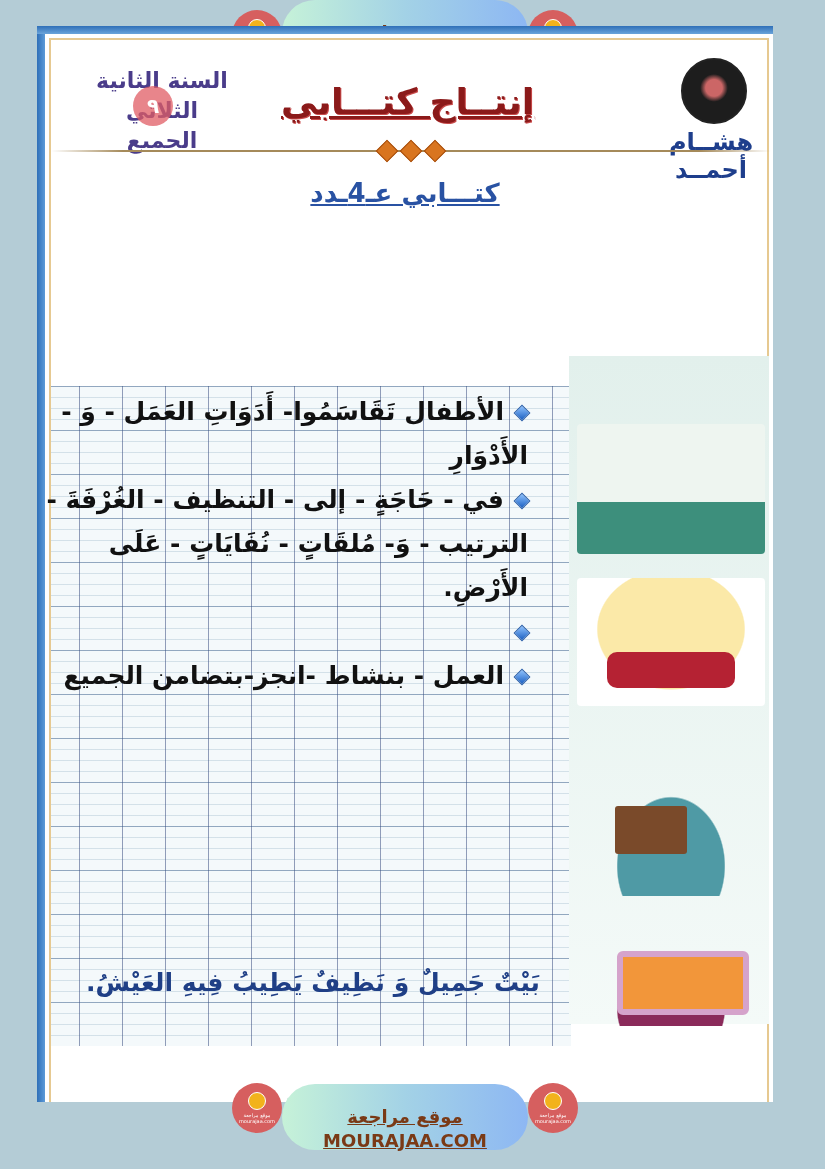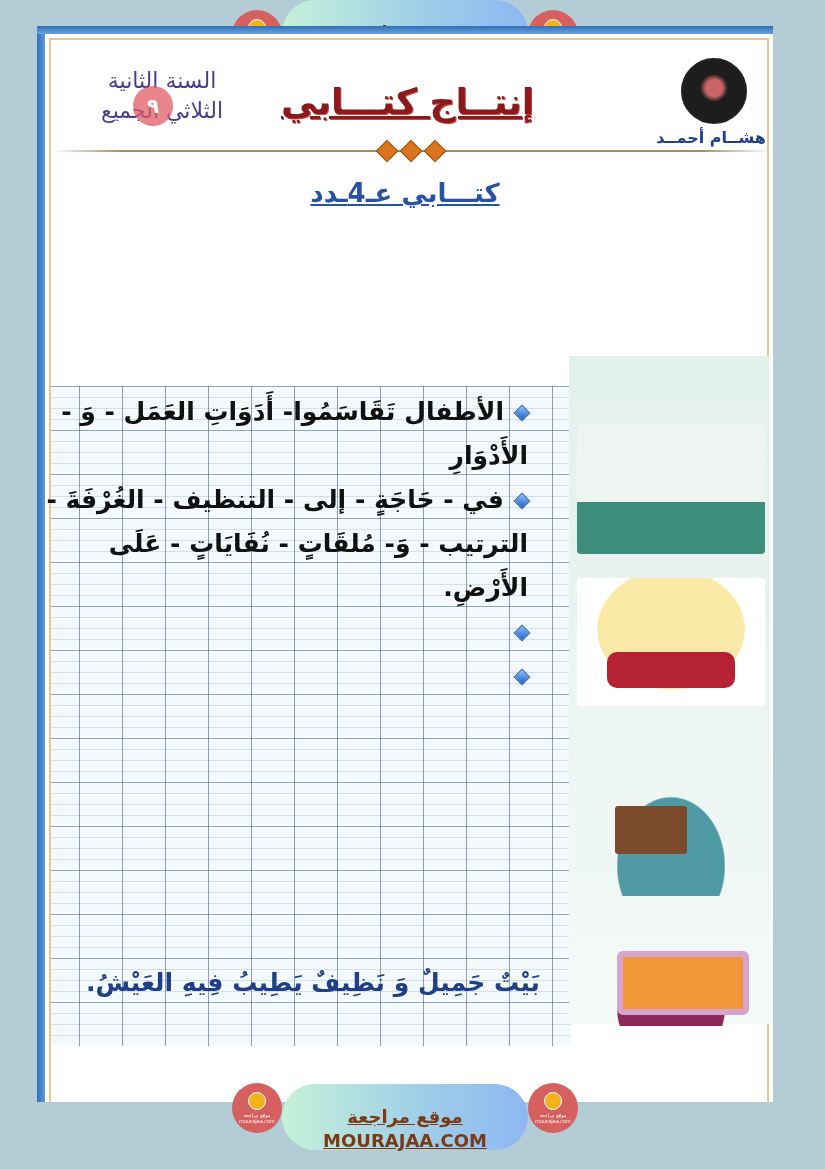--- a/index.html
+++ b/index.html
@@ -23,41 +23,41 @@
     }
     .page .inner-border {
       position:absolute; left:12px; top:12px; right:4px; bottom:0;
       border-left:2px solid #e6c991; border-top:2px solid #e6c991; border-right:2px solid #e6c991;
     }
     
     .hdr { position:absolute; left:14px; top:30px; width:720px; height:120px; }
     .hdr .level {
       position:absolute; left:36px; top:10px; width:150px;
       text-align:center; direction:rtl;
-      color:#4a3c8a; font-weight:normal; font-size:22px; line-height:30px;
+      color:#4a3c8a; font-weight:bold; font-size:22px; line-height:30px;
     }
     .hdr .level-badge {
       position:absolute; left:82px; top:30px; width:40px; height:40px; border-radius:50%;
       background:rgba(224,92,100,0.75); color:#fff; font-size:20px; font-weight:bold;
       display:flex; align-items:center; justify-content:center;
     }
     .hdr .title {
       position:absolute; left:230px; top:25px; width:300px; text-align:left;
       color:#8b1a1a; font-weight:bold; font-size:36px; direction:rtl;
       text-decoration:underline; text-decoration-thickness:3px;
       text-shadow:1px 1px 0 #c84a4a;
     }
     .hdr .author-photo {
       position:absolute; left:630px; top:2px; width:62px; height:62px; border-radius:50%;
       background:radial-gradient(circle at 50% 45%,#c66 0 18%,#1d1d1d 30% 100%);
       border:2px solid #222;
     }
     .hdr .author-name {
       position:absolute; left:600px; top:72px; width:120px; text-align:center; direction:rtl;
-      color:#1e3e8c; font-weight:bold; font-size:16px;
+      color:#1e3e8c; font-weight:bold; font-size:24px;
     }
     .hdr .divider {
       position:absolute; left:0; right:0; top:94px; height:2px;
       background:linear-gradient(90deg,transparent,#a58a5a 10%,#a58a5a 90%,transparent);
     }
     .hdr .diamonds {
       position:absolute; left:328px; top:87px; display:flex; gap:8px;
     }
     .hdr .diamonds span {
       width:14px; height:14px; background:#d9751f; transform:rotate(45deg); display:block;
@@ -194,21 +194,21 @@
     <div class="illus bed"></div>
   </div>
 
   <div class="faint-mark">هـ إنتـاج</div>
 </div>
 
 <div class="sentences">
   <div class="item"><span class="bullet"></span><span>الأطفال تَقَاسَمُوا- أَدَوَاتِ العَمَل - وَ - الأَدْوَارِ</span></div>
   <div class="item"><span class="bullet"></span><span>في - حَاجَةٍ - إلى - التنظيف - الغُرْفَةَ - الترتيب - وَ- مُلقَاتٍ - نُفَايَاتٍ - عَلَى الأَرْضِ.</span></div>
   <div class="item"><span class="bullet"></span></div>
-  <div class="item"><span class="bullet"></span></div>
+  <div class="item"><span class="bullet"></span><span>العمل - بنشاط -انجز-بتضامن الجميع</span></div>
 </div>
 
 <div class="closing">بَيْتٌ جَمِيلٌ وَ نَظِيفٌ يَطِيبُ فِيهِ العَيْشُ.</div>
 
 <div class="logo-circle bl">
   <div class="inner"></div>
   <div class="cap">موقع مراجعة mourajaa.com</div>
 </div>
 <div class="banner bottom">
   <div class="ar">موقع مراجعة</div>

